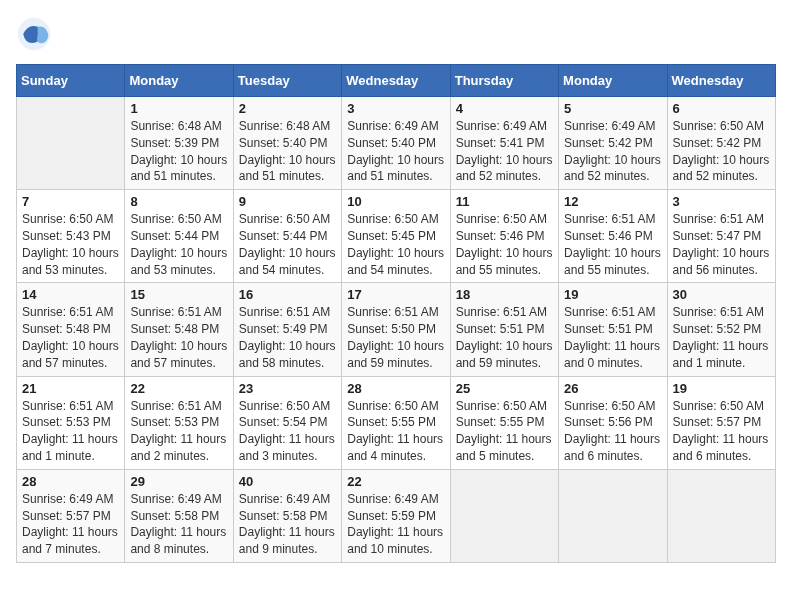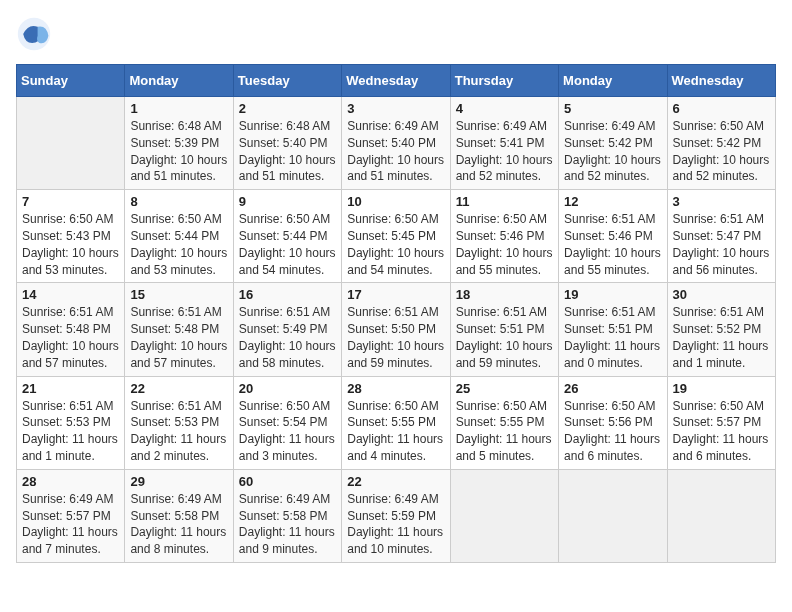--- a/index.html
+++ b/index.html
@@ -283,21 +283,21 @@
 and 1 minute.</div>
         </td>
         <td>
           <span class="day-number">22</span>
           <div class="day-info" style="white-space: pre-line;">Sunrise: 6:51 AM
 Sunset: 5:53 PM
 Daylight: 11 hours
 and 2 minutes.</div>
         </td>
         <td>
-          <span class="day-number">20</span>
+          <span class="day-number">23</span>
           <div class="day-info" style="white-space: pre-line;">Sunrise: 6:50 AM
 Sunset: 5:54 PM
 Daylight: 11 hours
 and 3 minutes.</div>
         </td>
         <td>
           <span class="day-number">28</span>
           <div class="day-info" style="white-space: pre-line;">Sunrise: 6:50 AM
 Sunset: 5:55 PM
 Daylight: 11 hours
@@ -334,21 +334,21 @@
 and 7 minutes.</div>
         </td>
         <td>
           <span class="day-number">29</span>
           <div class="day-info" style="white-space: pre-line;">Sunrise: 6:49 AM
 Sunset: 5:58 PM
 Daylight: 11 hours
 and 8 minutes.</div>
         </td>
         <td>
-          <span class="day-number">60</span>
+          <span class="day-number">40</span>
           <div class="day-info" style="white-space: pre-line;">Sunrise: 6:49 AM
 Sunset: 5:58 PM
 Daylight: 11 hours
 and 9 minutes.</div>
         </td>
         <td>
           <span class="day-number">22</span>
           <div class="day-info" style="white-space: pre-line;">Sunrise: 6:49 AM
 Sunset: 5:59 PM
 Daylight: 11 hours

